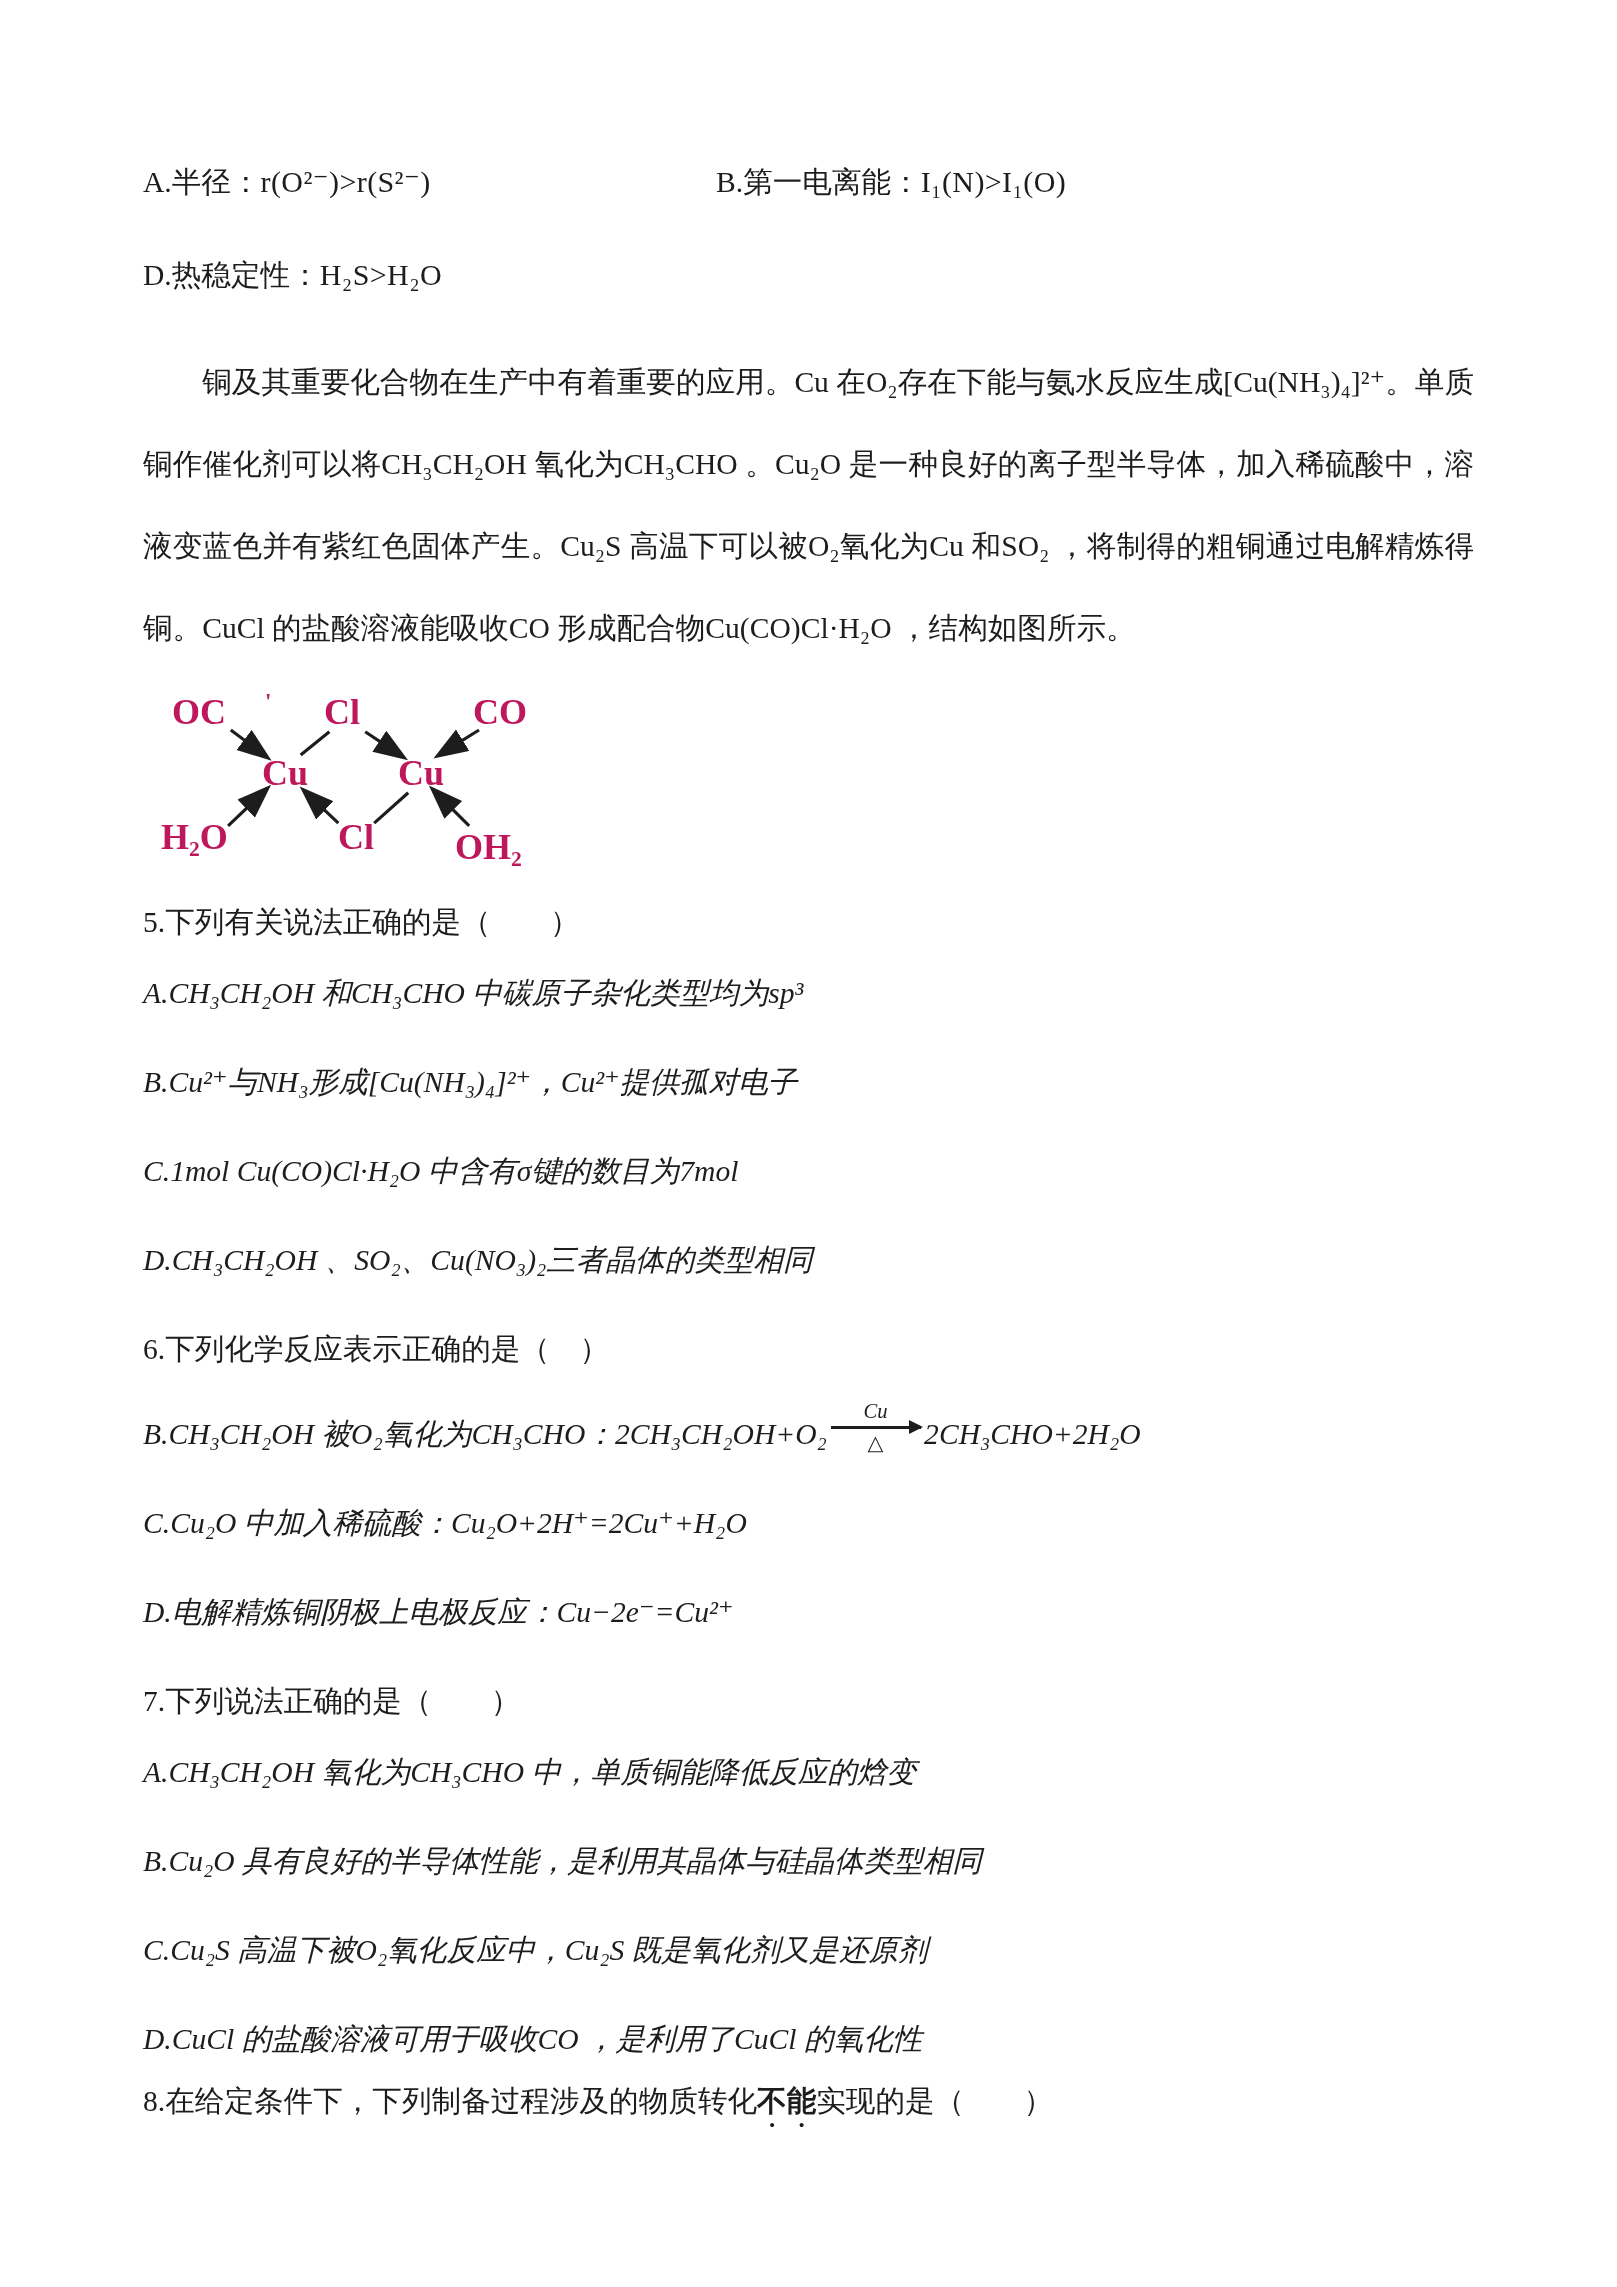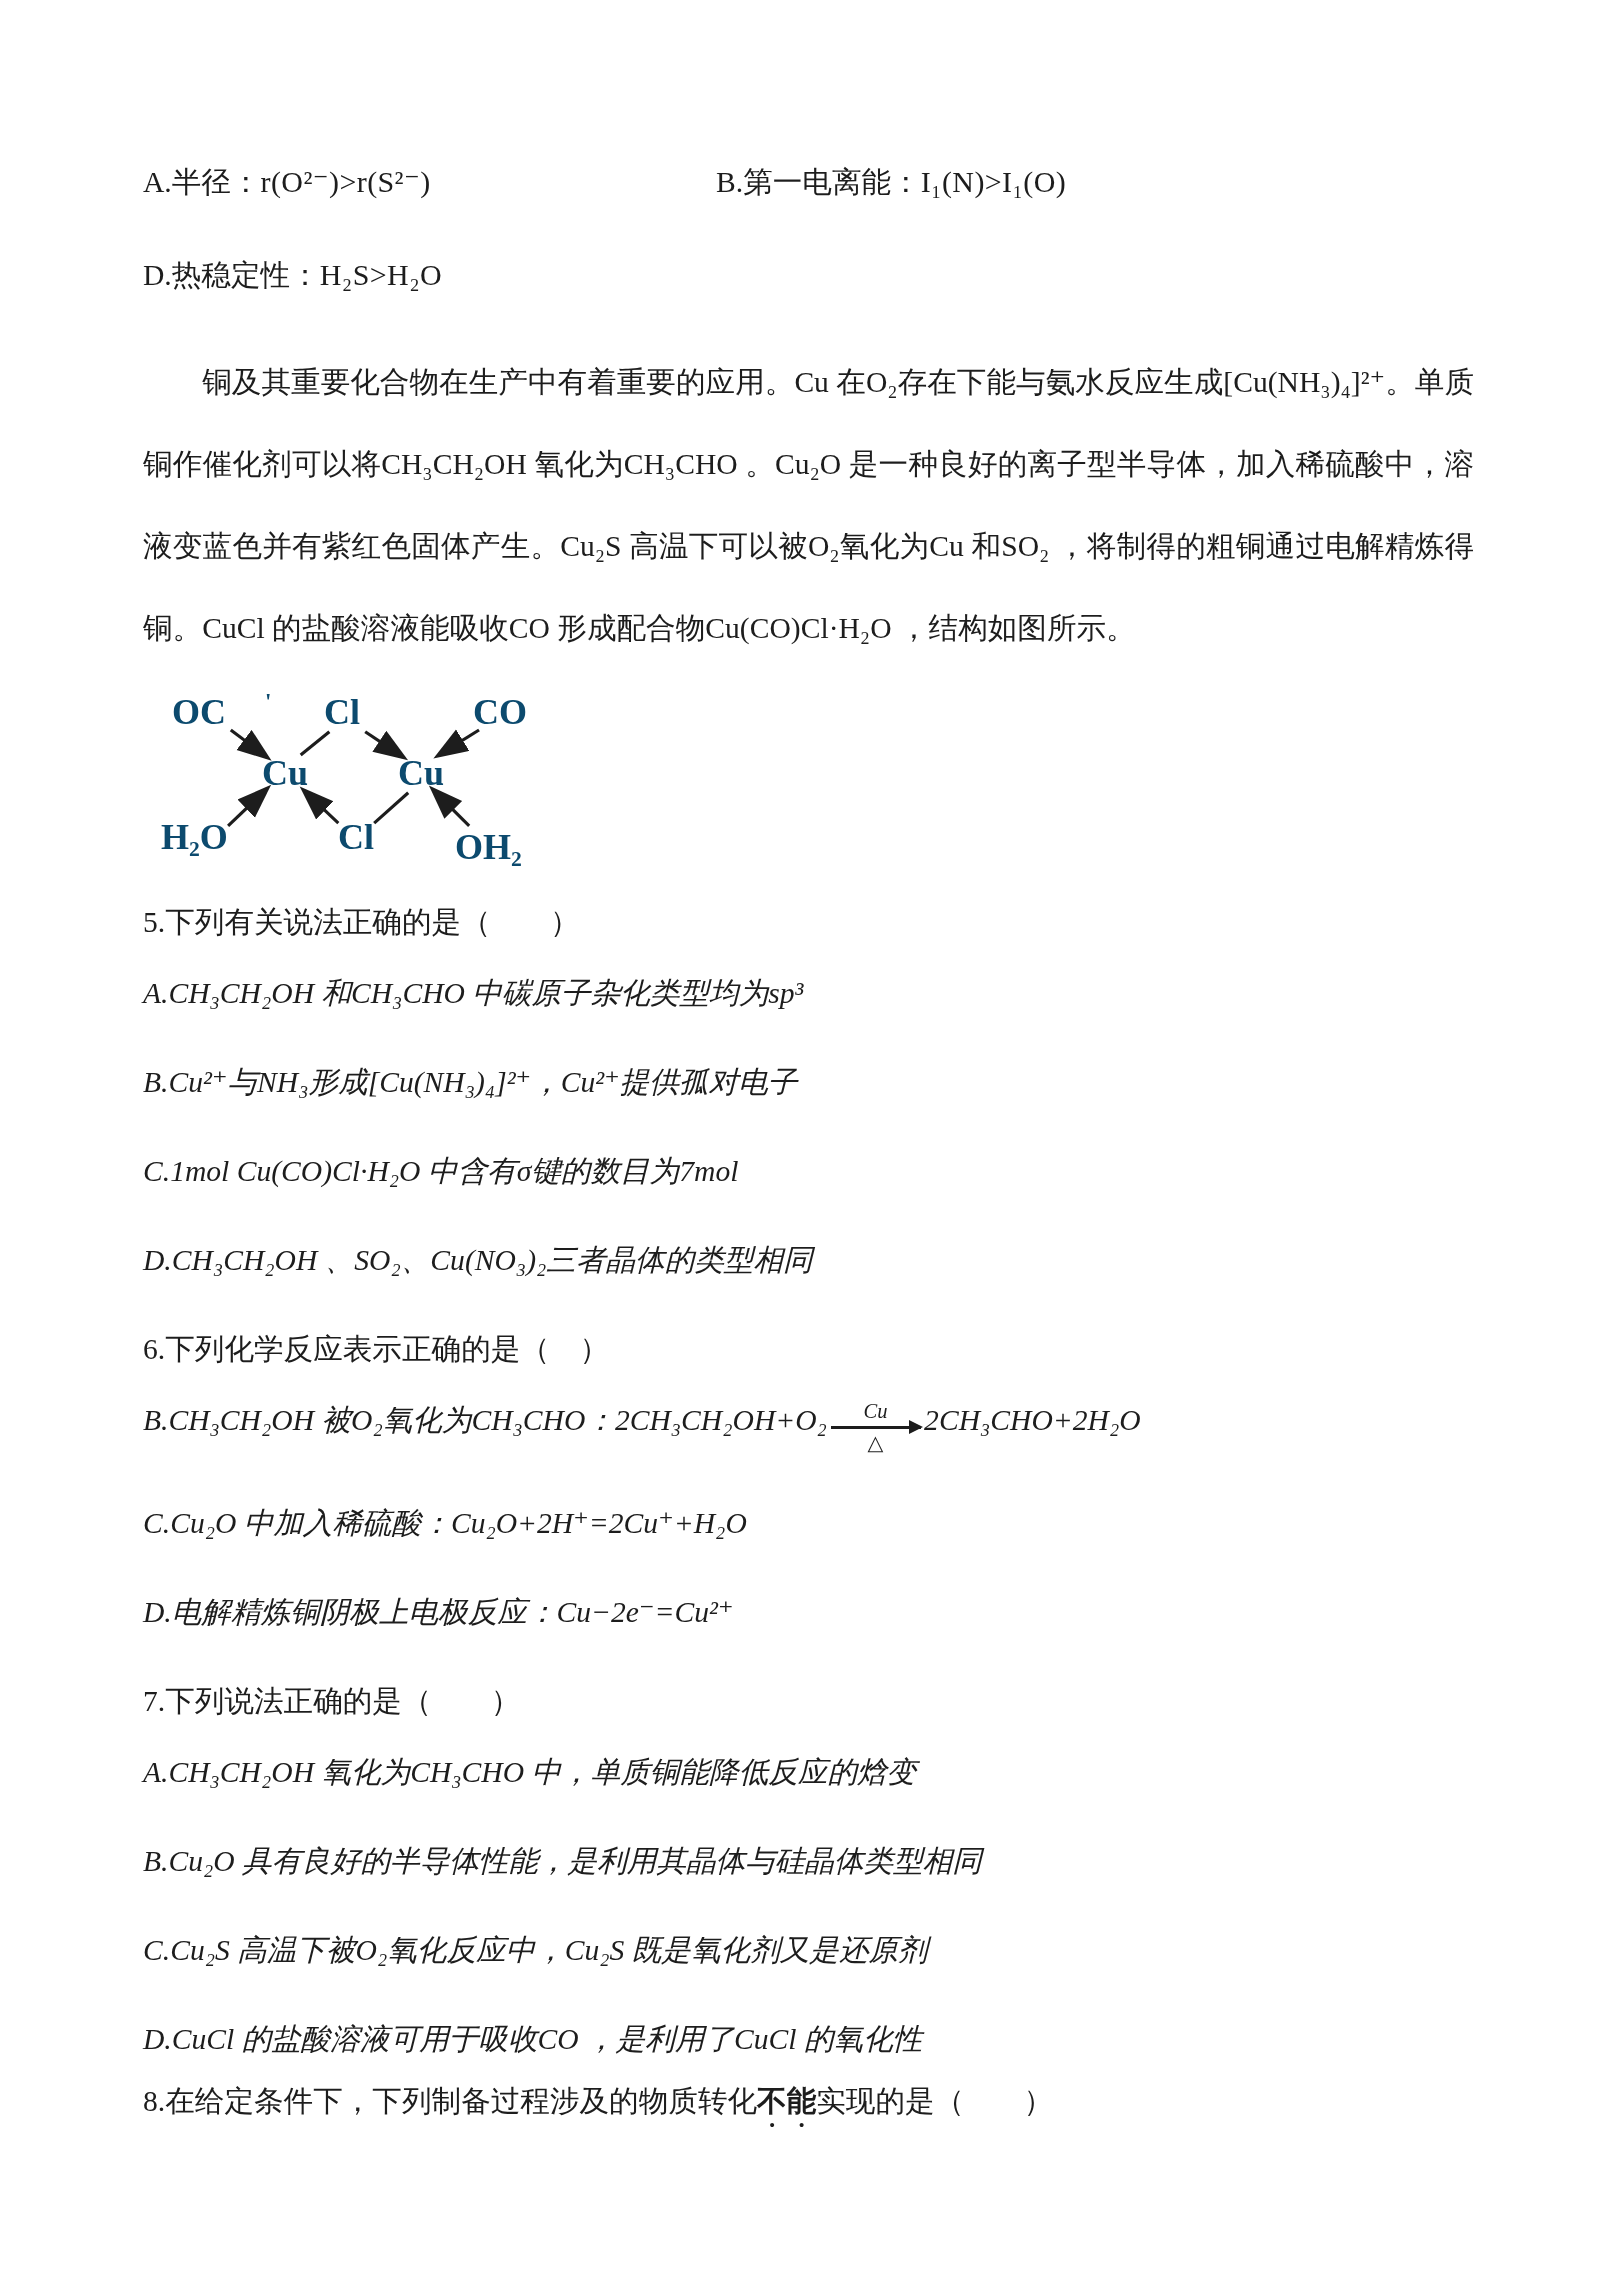--- a/index.html
+++ b/index.html
@@ -13,27 +13,27 @@
   .opt-pair{white-space:nowrap;}
   .formula{font-size:30px;letter-spacing:0.4px;}
   .prompt{margin-bottom:30px;}
   .passage{
     margin:0 0 16px 0;text-indent:2em;text-align:justify;
     line-height:82px;
   }
   .diagram{position:relative;width:466px;height:202px;margin:5.4px 0 16px -9px;}
   .diagram svg{position:absolute;left:0;top:0;}
   .dlabel{
-    position:absolute;font-weight:700;font-size:36px;color:#0c4a6e;
+    position:absolute;font-weight:700;font-size:36px;color:#be185d;
     font-family:"Liberation Serif","DejaVu Serif",serif;white-space:nowrap;line-height:1;
   }
   .dtick{font-size:23px;font-weight:700;}
   .q-title{margin:0 0 32px 0;line-height:39px;}
   .q-opt{margin:0 0 50px 0;line-height:39px;font-style:italic;}
-  .q-opt-flex{display:flex;align-items:flex-start;flex-wrap:nowrap;}
+  .q-opt-flex{display:flex;align-items:flex-end;flex-wrap:nowrap;}
   .rxn-arrow{display:inline-flex;flex-direction:column;align-items:center;vertical-align:middle;margin:0 3.6px;line-height:1;}
   .rxn-top{font-size:20.6px;line-height:1;}
   .rxn-bottom{font-size:20.6px;line-height:1;}
   .rxn-shaft{position:relative;width:90px;height:2.7px;background:#1d1d1d;margin:4.5px 0;}
   .rxn-shaft:after{
     content:'';position:absolute;right:-2.7px;top:-6.3px;
     border-left:14.3px solid #1d1d1d;border-top:7.2px solid transparent;border-bottom:7.2px solid transparent;
   }
   .emph{
     font-weight:700;

